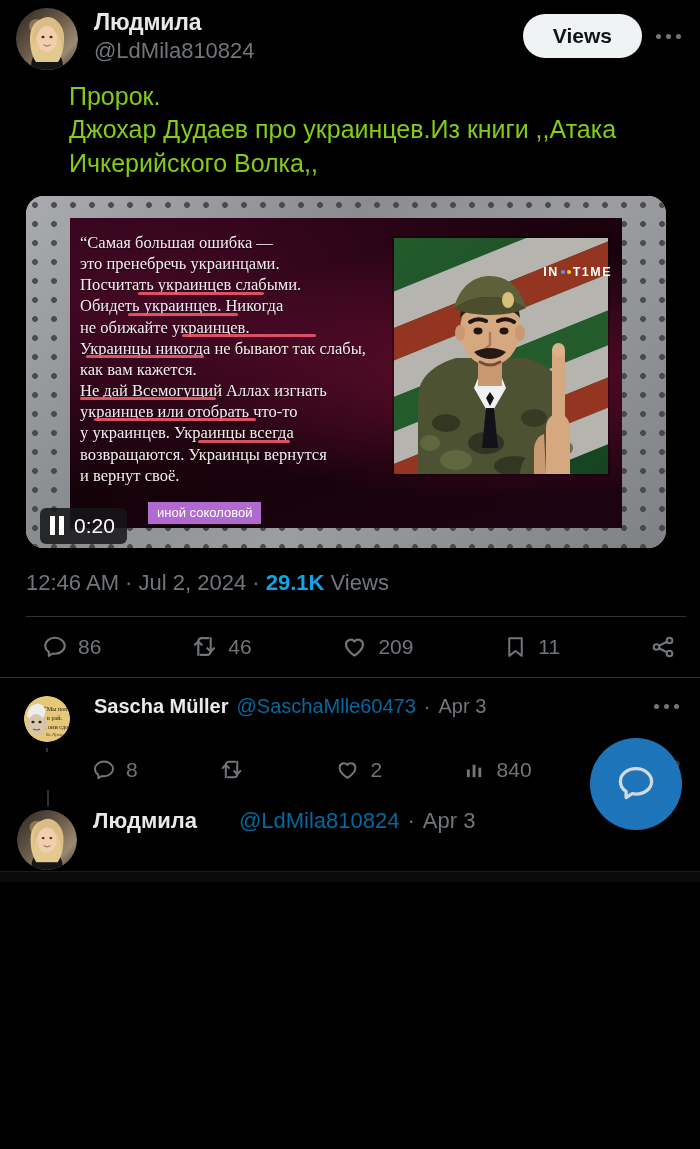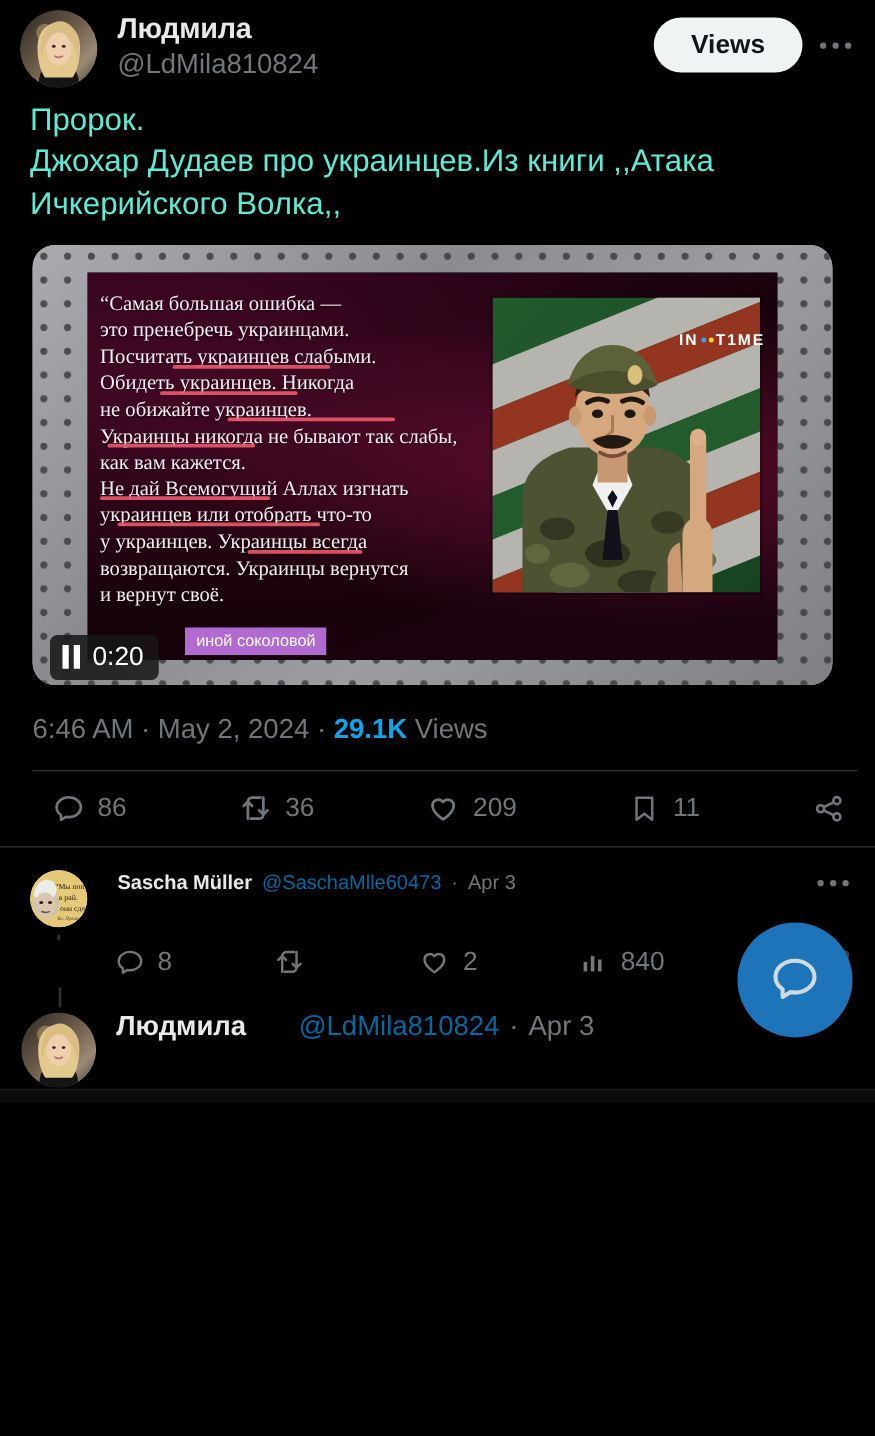--- a/index.html
+++ b/index.html
@@ -92,23 +92,24 @@
     gap: 5px;
     cursor: pointer;
   }
   .dots i { width: 5px; height: 5px; border-radius: 50%; background: #71767b; display:block; }
 
   
   .tweet-text {
     padding: 8px 24px 0 24px;
     font-size: 25px;
     line-height: 1.33;
-    color: #5eead4;
+    color: #84cc16;
     white-space: pre-wrap;
     word-break: normal;
+    margin-left: 45px;
   }
 
   
   .media-wrap { padding: 16px 26px 0 30px; }
   .media-card {
     position: relative;
     width: 640px;
     height: 352px;
     border-radius: 18px;
     overflow: hidden;
@@ -120,21 +121,21 @@
     position: absolute; inset: 0;
     background:
       radial-gradient(circle at 9px 9px, rgba(60,62,66,0.85) 2.6px, rgba(0,0,0,0) 3.2px) 0 0/19px 19px,
       linear-gradient(135deg,#a9abaf 0%,#8a8c90 35%,#9b9da1 60%,#7e8084 100%);
     background-color:#95979b;
   }
   .screen {
     position: absolute;
     left: 44px; top: 22px; right: 44px; bottom: 20px;
     overflow: hidden;
-    background: #0f172a;
+    background: #0369a1;
   }
   .screen-inner {
     position:absolute; inset:0;
     background:
       radial-gradient(ellipse at 78% 50%, rgba(150,20,70,0.55) 0%, rgba(0,0,0,0) 58%),
       radial-gradient(ellipse at 15% 30%, rgba(110,15,60,0.45) 0%, rgba(0,0,0,0) 60%),
       linear-gradient(160deg,#2a0318 0%,#150209 55%,#1d0312 100%);
   }
   .screen-inner::after {
     content:"";
@@ -277,21 +278,21 @@
     top: 56px;
     bottom: -10px;
     width: 2px;
     background: #2f3336;
   }
   .reply-body { flex: 1 1 auto; padding-left: 16px; min-width: 0; }
   .reply-head {
     display: flex;
     align-items: center;
     gap: 8px;
-    font-size: 16px;
+    font-size: 20px;
   }
   .reply-name { font-weight: bold; color: #e7e9ea; }
   .reply-handle { color: #0369a1; }
   .reply-dot { color: #71767b; }
   .reply-date { color: #71767b; }
   .reply-dots { margin-left: auto; }
   .reply-text {
     margin-top: 4px;
     font-size: 24px;
     line-height: 1.33;
@@ -507,23 +508,23 @@
         <span class="pause">
             <i></i>
             <i></i>
           </span>
         <span class="vtime">0:20</span>
       </div>
     </div>
   </div>
 
   <div class="meta">
-    <span>6:46 AM</span>
+    <span>12:46 AM</span>
     <span>·</span>
-    <span>May 2, 2024</span>
+    <span>Jul 2, 2024</span>
     <span>·</span>
     <b>29.1K</b>
     <span>Views</span>
   </div>
 
   <div class="divider-inset"></div>
 
   <div class="actions">
     <div class="act">
       <svg width="26" height="26" viewBox="0 0 24 24" fill="none" stroke="#71767b" stroke-width="1.9">
@@ -532,21 +533,21 @@
       <span>86</span>
     </div>
     <div class="spacer"></div>
     <div class="act">
       <svg width="27" height="27" viewBox="0 0 24 24" fill="none" stroke="#71767b" stroke-width="1.9">
         <path d="M6.5 19.5V7.5a3 3 0 0 1 3-3h6" stroke-linecap="round" stroke-linejoin="round"></path>
         <path d="M3.5 10.5l3-3 3 3" stroke-linecap="round" stroke-linejoin="round"></path>
         <path d="M17.5 4.5v12a3 3 0 0 1-3 3h-6" stroke-linecap="round" stroke-linejoin="round"></path>
         <path d="M20.5 13.5l-3 3-3-3" stroke-linecap="round" stroke-linejoin="round"></path>
       </svg>
-      <span>36</span>
+      <span>46</span>
     </div>
     <div class="spacer"></div>
     <div class="act">
       <svg width="27" height="27" viewBox="0 0 24 24" fill="none" stroke="#71767b" stroke-width="1.9">
         <path d="M12 20s-7.5-4.7-7.5-9.5A4.2 4.2 0 0 1 12 7.6a4.2 4.2 0 0 1 7.5 2.9C19.5 15.3 12 20 12 20z" stroke-linejoin="round"></path>
       </svg>
       <span>209</span>
     </div>
     <div class="spacer"></div>
     <div class="act">

